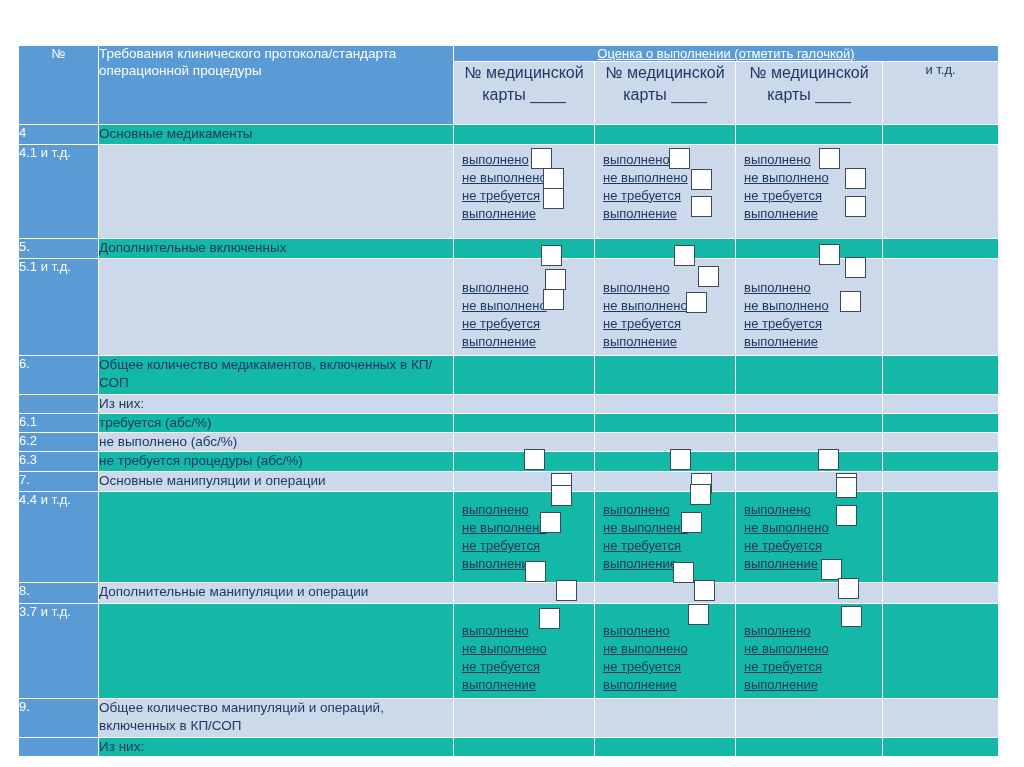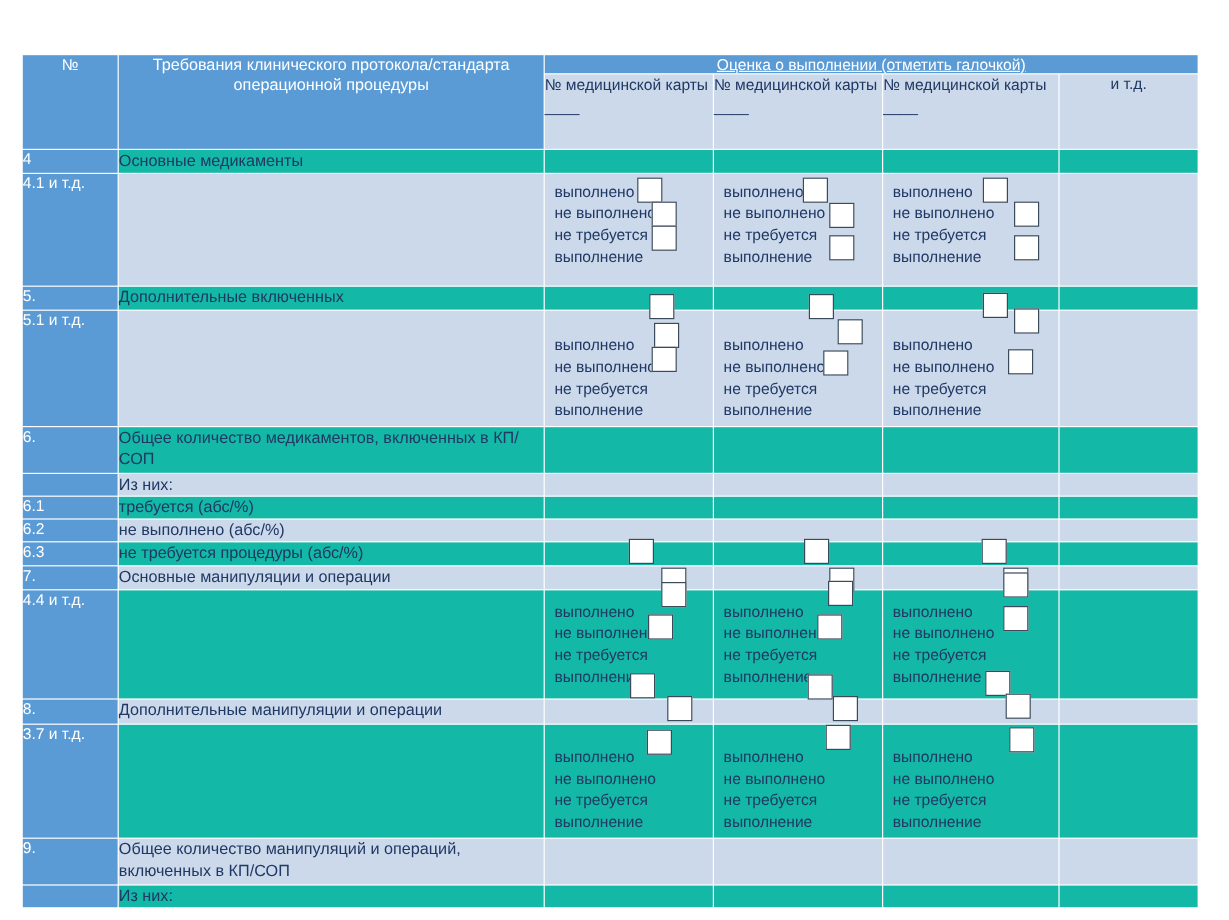--- a/index.html
+++ b/index.html
@@ -52,37 +52,37 @@
   .c-lighter  { background: #14b8a6; color: #1f3864; }
 
   
   .hdr-num {
     text-align: center;
     font-weight: bold;
     font-size: 13px;
     padding-top: 6px;
   }
   .hdr-req {
-    text-align: center;
     font-weight: bold;
     font-size: 13.5px;
     padding: 6px 8px 0 8px;
     line-height: 1.25;
   }
   .hdr-eval {
     text-align: center;
     font-weight: bold;
     font-size: 13px;
     padding: 3px 0 3px 0;
     background: #5b9bd5;
     color: #ffffff;
     text-decoration: underline;
   }
   .hdr-card {
-    font-size: 13px;
+    text-align: center;
+    font-size: 16px;
     padding: 8px 6px 0 6px;
     line-height: 1.35;
     color: #1f3864;
   }
   .hdr-etc {
     text-align: center;
     font-size: 13px;
     padding: 8px 6px 0 6px;
     color: #1f3864;
   }
@@ -106,20 +106,21 @@
     position: relative;
     font-size: 13px;
     color: #1f3864;
     padding: 0;
   }
   .opt-cell .opts {
     padding: 6px 0 4px 8px;
     line-height: 1.38;
     position: relative;
     z-index: 1;
+    text-decoration: underline;
   }
   .opt-cell .opts div { white-space: nowrap; }
   .blank-cell { padding: 0; }
 
   
   .cbx {
     position: absolute;
     width: 21px;
     height: 21px;
     background: #ffffff;

